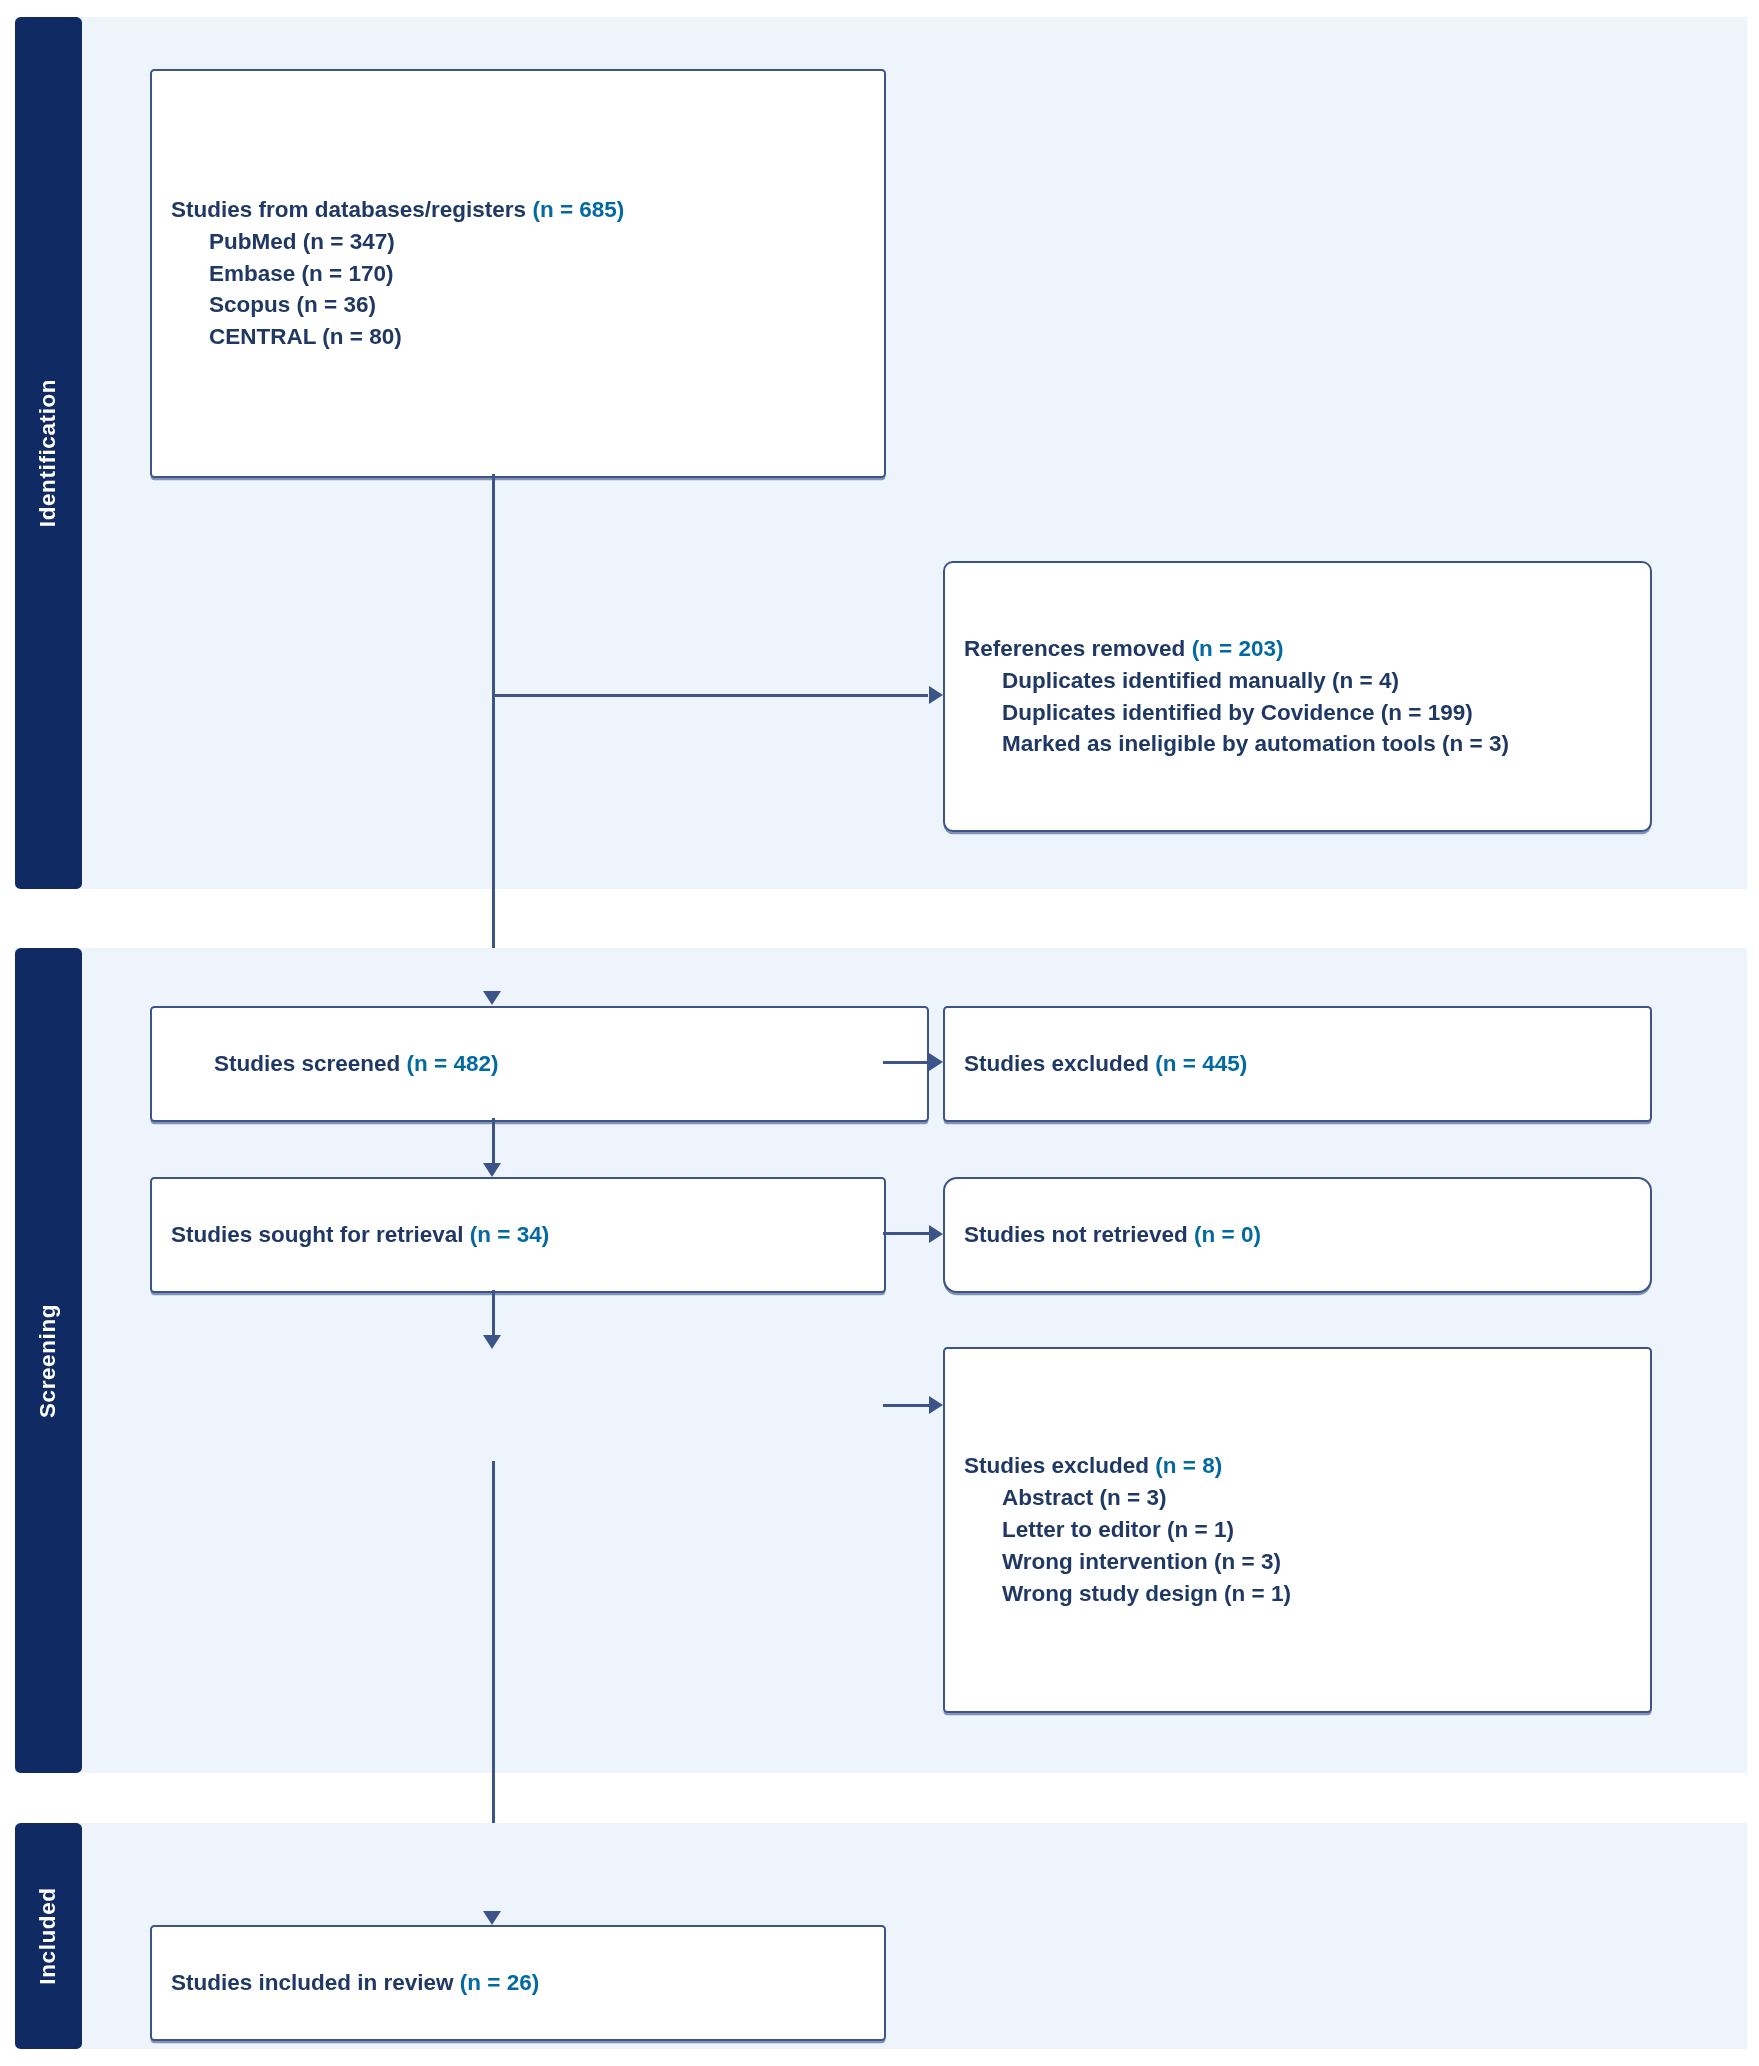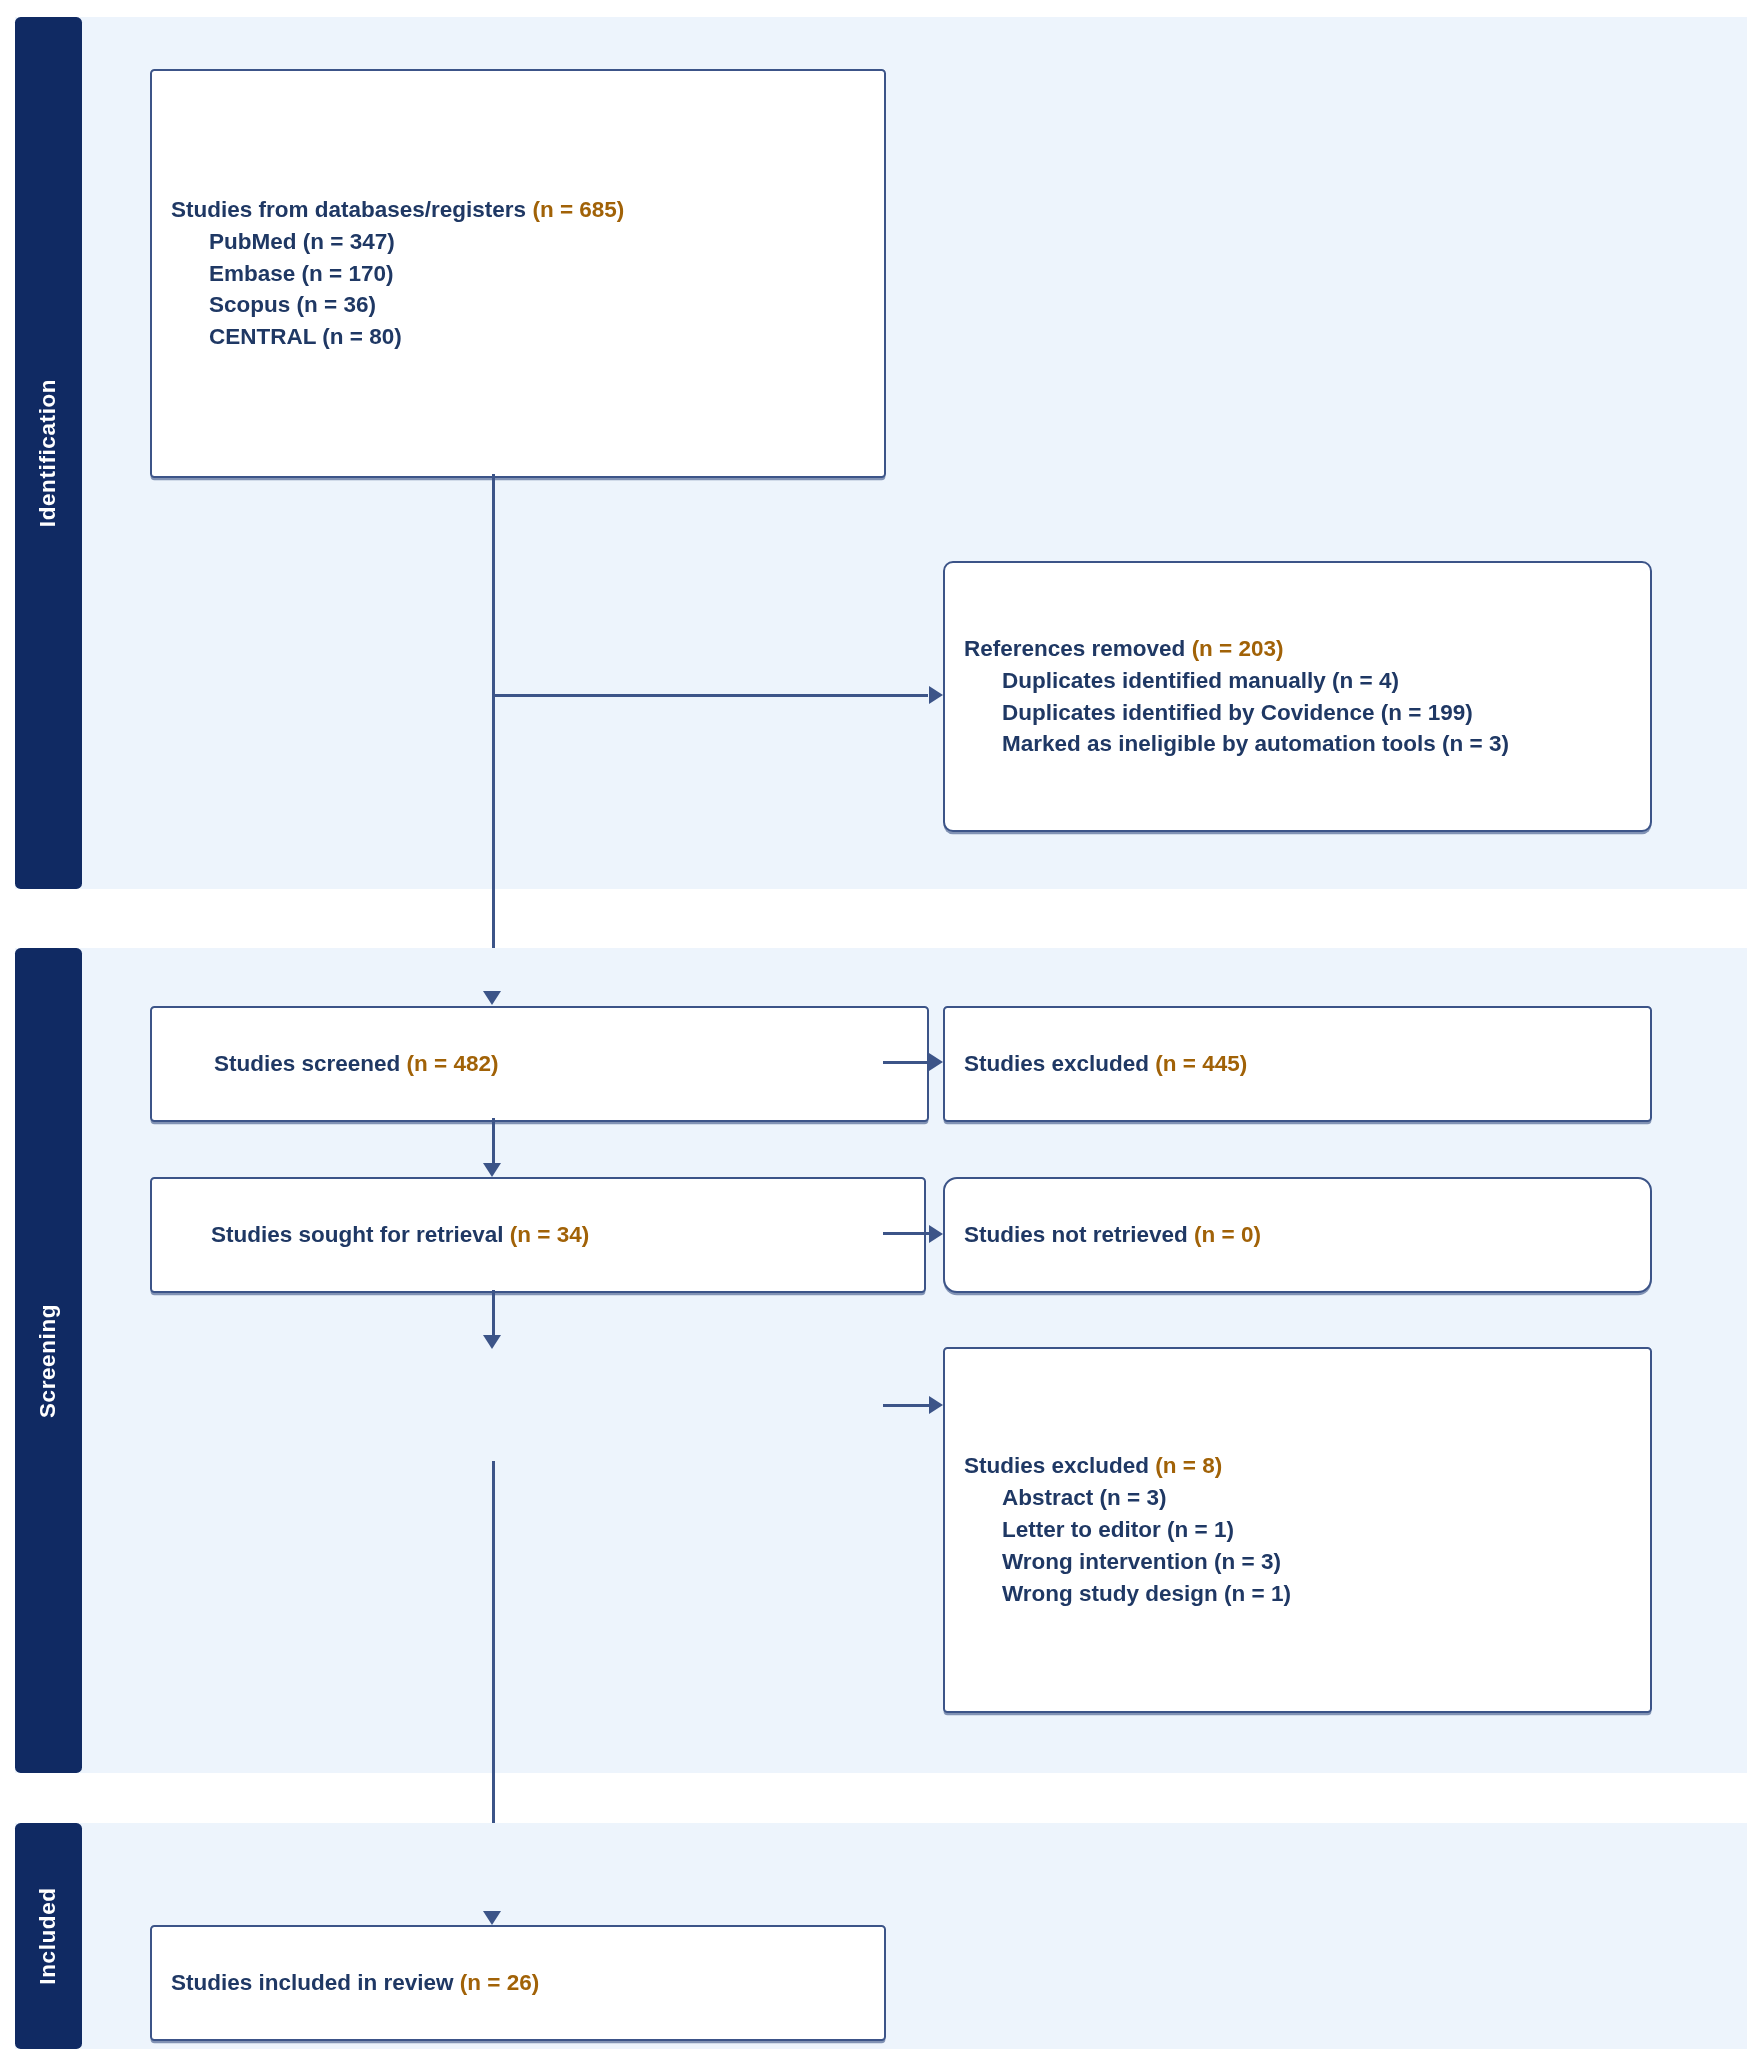--- a/index.html
+++ b/index.html
@@ -28,21 +28,21 @@
   .box{position:absolute;background:#ffffff;
        border:2.2px solid #3C5488;
        border-radius:4.5px;
        box-shadow:0 2.8px 0 -0.6px rgba(40,65,120,.55);
        display:flex;align-items:center;}
   .box .inner{padding:0 19px;width:100%;box-sizing:border-box;}
 
   .ln{color:#1F3864;font-size:22.5px;line-height:1.42;white-space:nowrap;}
   .ln.head{font-weight:bold;}
   .ln.sub{padding-left:38px;font-weight:bold;}
-  .nb{color:#a16207;font-weight:bold;}
+  .nb{color:#0369a1;font-weight:bold;}
 
   
   .vline{position:absolute;background:#3C5488;width:2.8px;}
   .hline{position:absolute;background:#3C5488;height:2.8px;}
   .arrowdown{position:absolute;width:0;height:0;
              border-left:9px solid transparent;
              border-right:9px solid transparent;
              border-top:14.6px solid #3C5488;}
   .arrowright{position:absolute;width:0;height:0;
              border-top:9px solid transparent;
@@ -102,21 +102,21 @@
       <div class="ln head"><span>Studies excluded </span><span class="nb">(n = 445)</span></div>
     </div>
   </div>
 
   <div class="hline" style="left:883px;top:1061px;width:46px;"></div>
   <div class="arrowright" style="left:929px;top:1053px;"></div>
 
   <div class="vline" style="left:492px;top:1118px;height:45px;"></div>
   <div class="arrowdown" style="left:483px;top:1163px;"></div>
 
-  <div class="box" style="left:150px;top:1177px;width:732px;height:112px;padding-left:40px;">
+  <div class="box" style="left:150px;top:1177px;width:732px;height:112px;">
     <div class="inner">
       <div class="ln head"><span>Studies sought for retrieval </span><span class="nb">(n = 34)</span></div>
     </div>
   </div>
 
   <div class="box" style="left:943px;top:1177px;width:705px;height:112px;border-radius:14px;">
     <div class="inner">
       <div class="ln head"><span>Studies not retrieved </span><span class="nb">(n = 0)</span></div>
     </div>
   </div>

